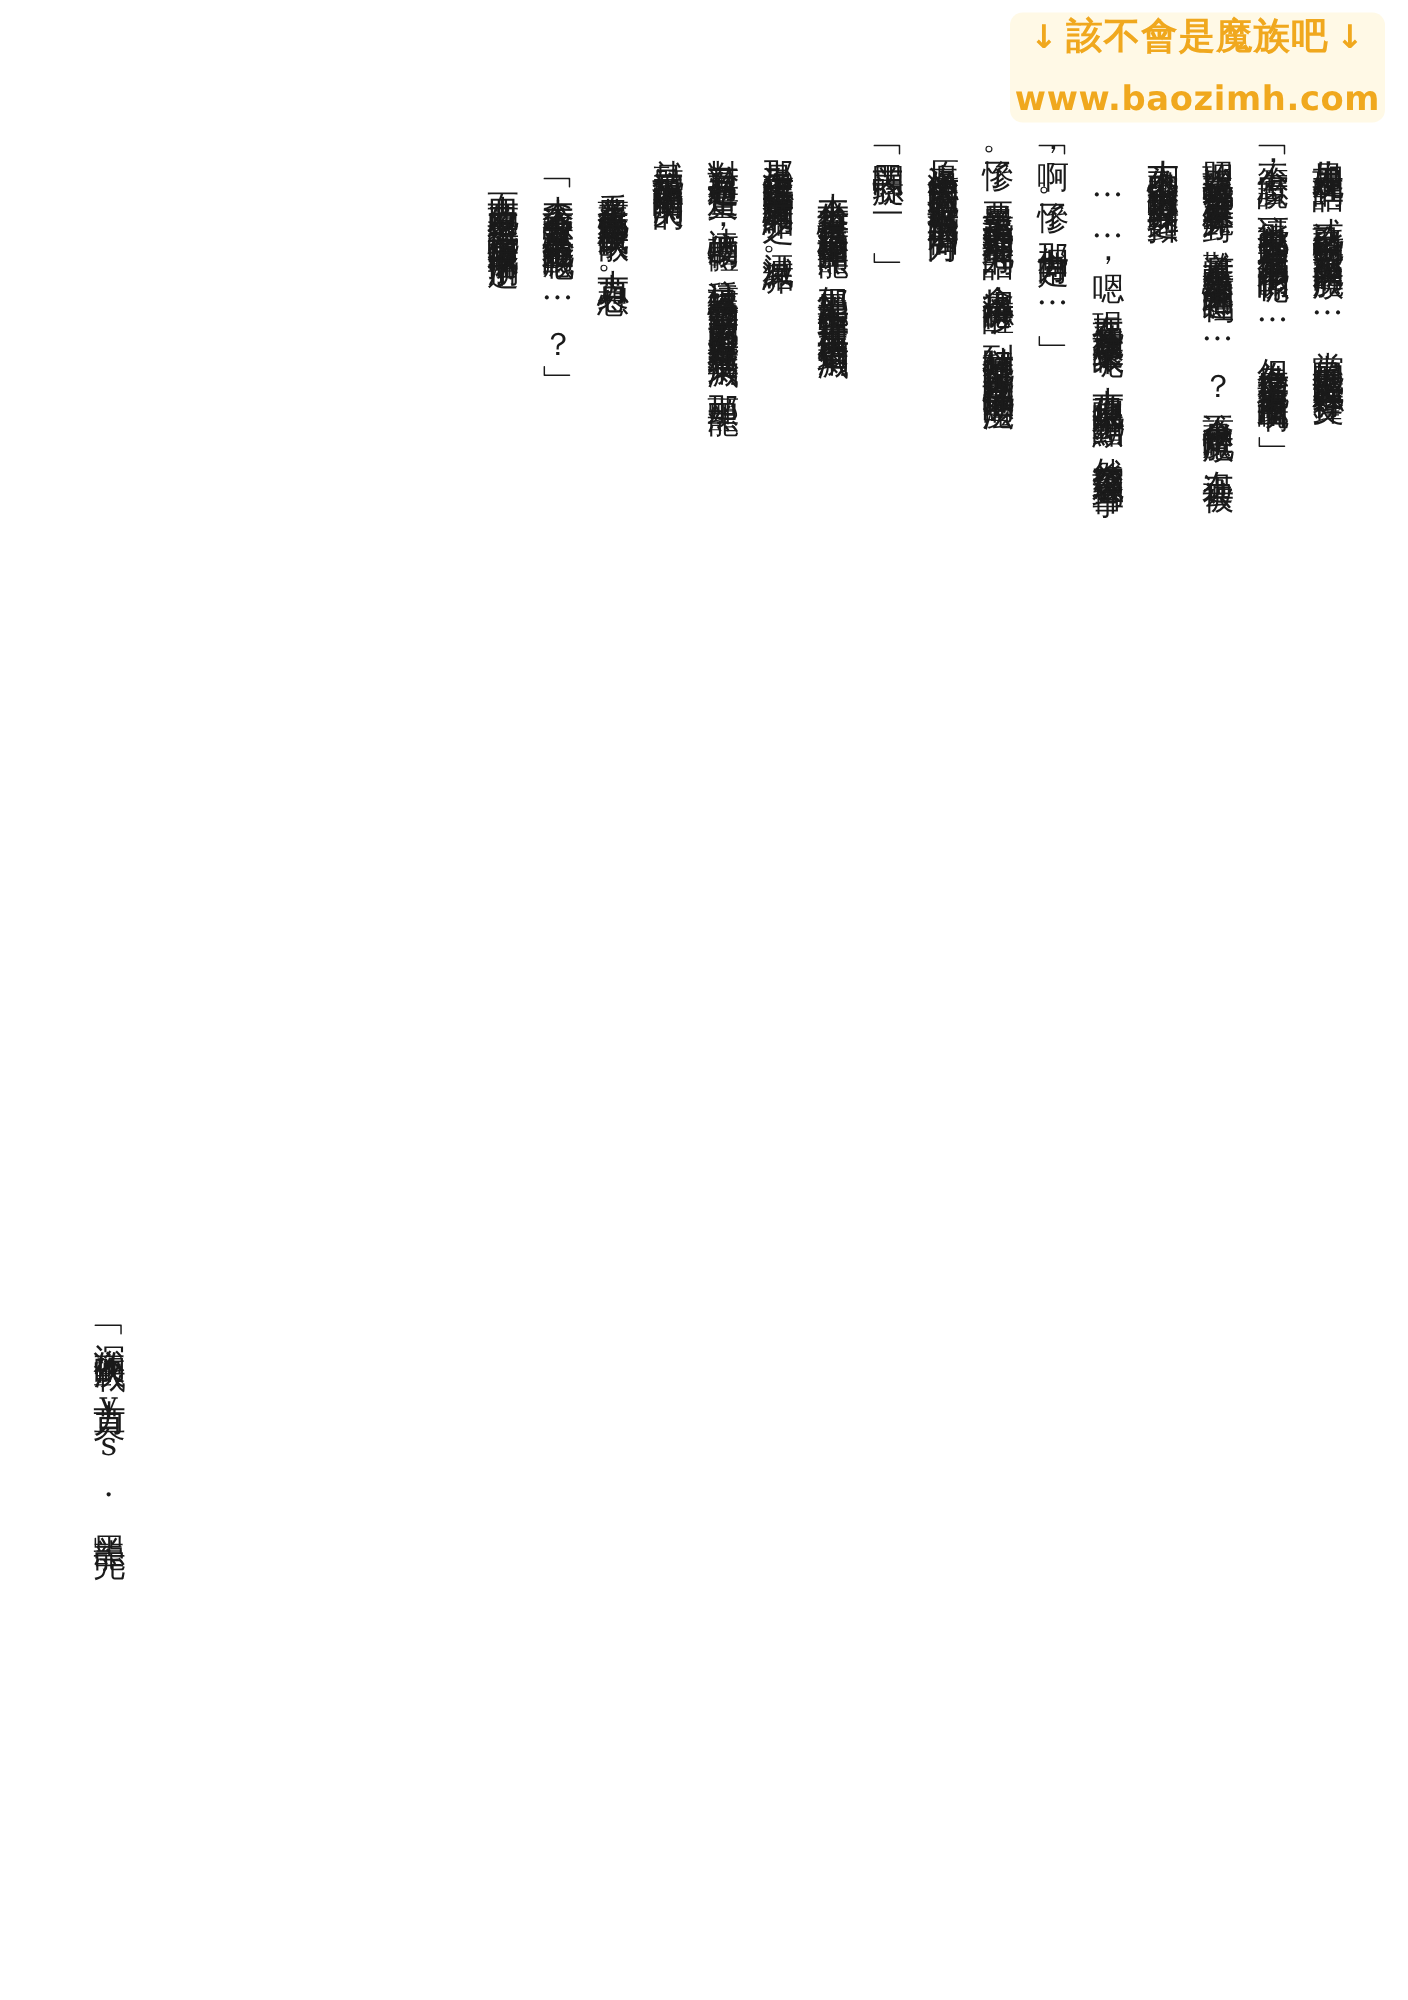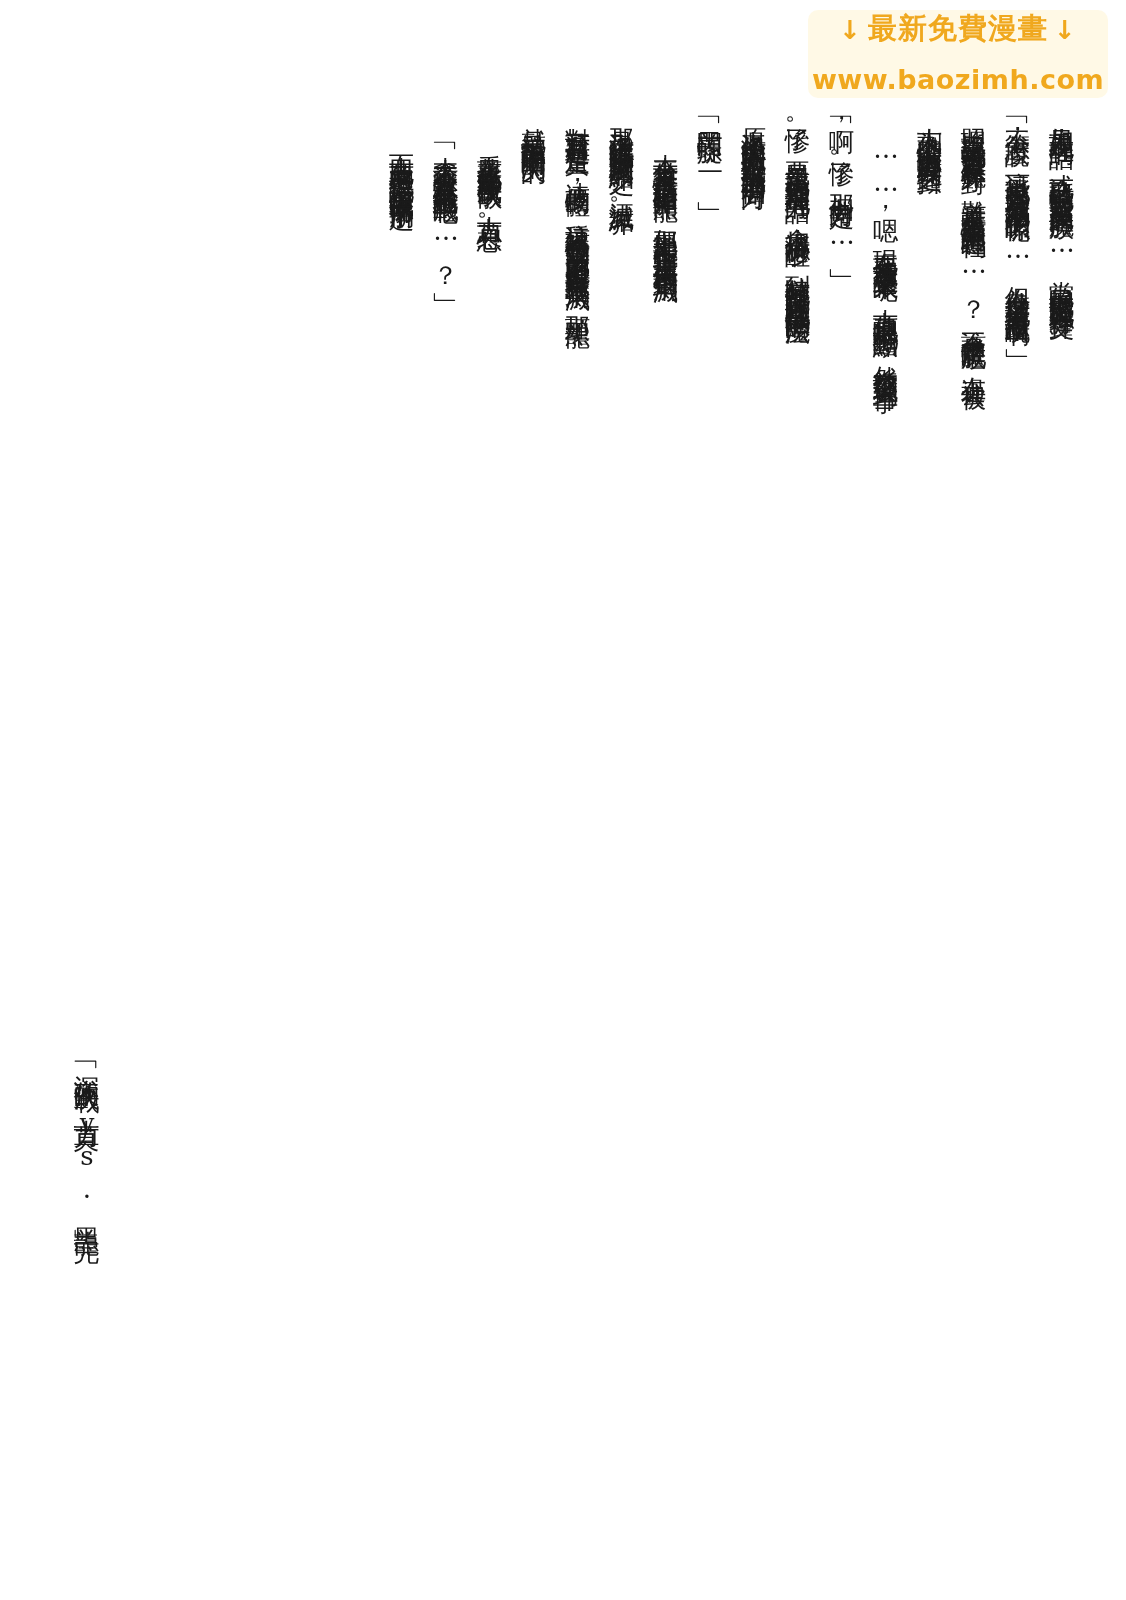--- a/index.html
+++ b/index.html
@@ -99,21 +99,21 @@
     height: 470px;
     white-space: nowrap;
   }
 </style>
 </head>
 <body>
 
 <div id="watermark">
   <div class="wm-line1">
     <span class="arrow-down">↓</span>
-    <span>最新免費漫畫</span>
+    <span>該不會是魔族吧</span>
     <span class="arrow-down">↓</span>
   </div>
   <div class="wm-line2">www.baozimh.com</div>
 </div>
 
 <div id="novel-body">
     <div class="col">如果是現在的話，或許自己能夠與力量超越魔人的魔族……當中的最低階魔族勉強進行交鋒。</div>
     <div class="col">「不管怎麼說，這可能也都是因為我有成為他手下的關係呢……但為什麼這種地方會有黑龍出現啊？」</div>
     <div class="col">照理說黑龍幾乎都只會棲息在魔界才對。難道是有人騎著黑龍來到這裡嗎……？該不會是魔族吧？在過去被</div>
     <div class="col">人刻下的恐懼讓古力莫的脊樑為之顫抖。</div>

